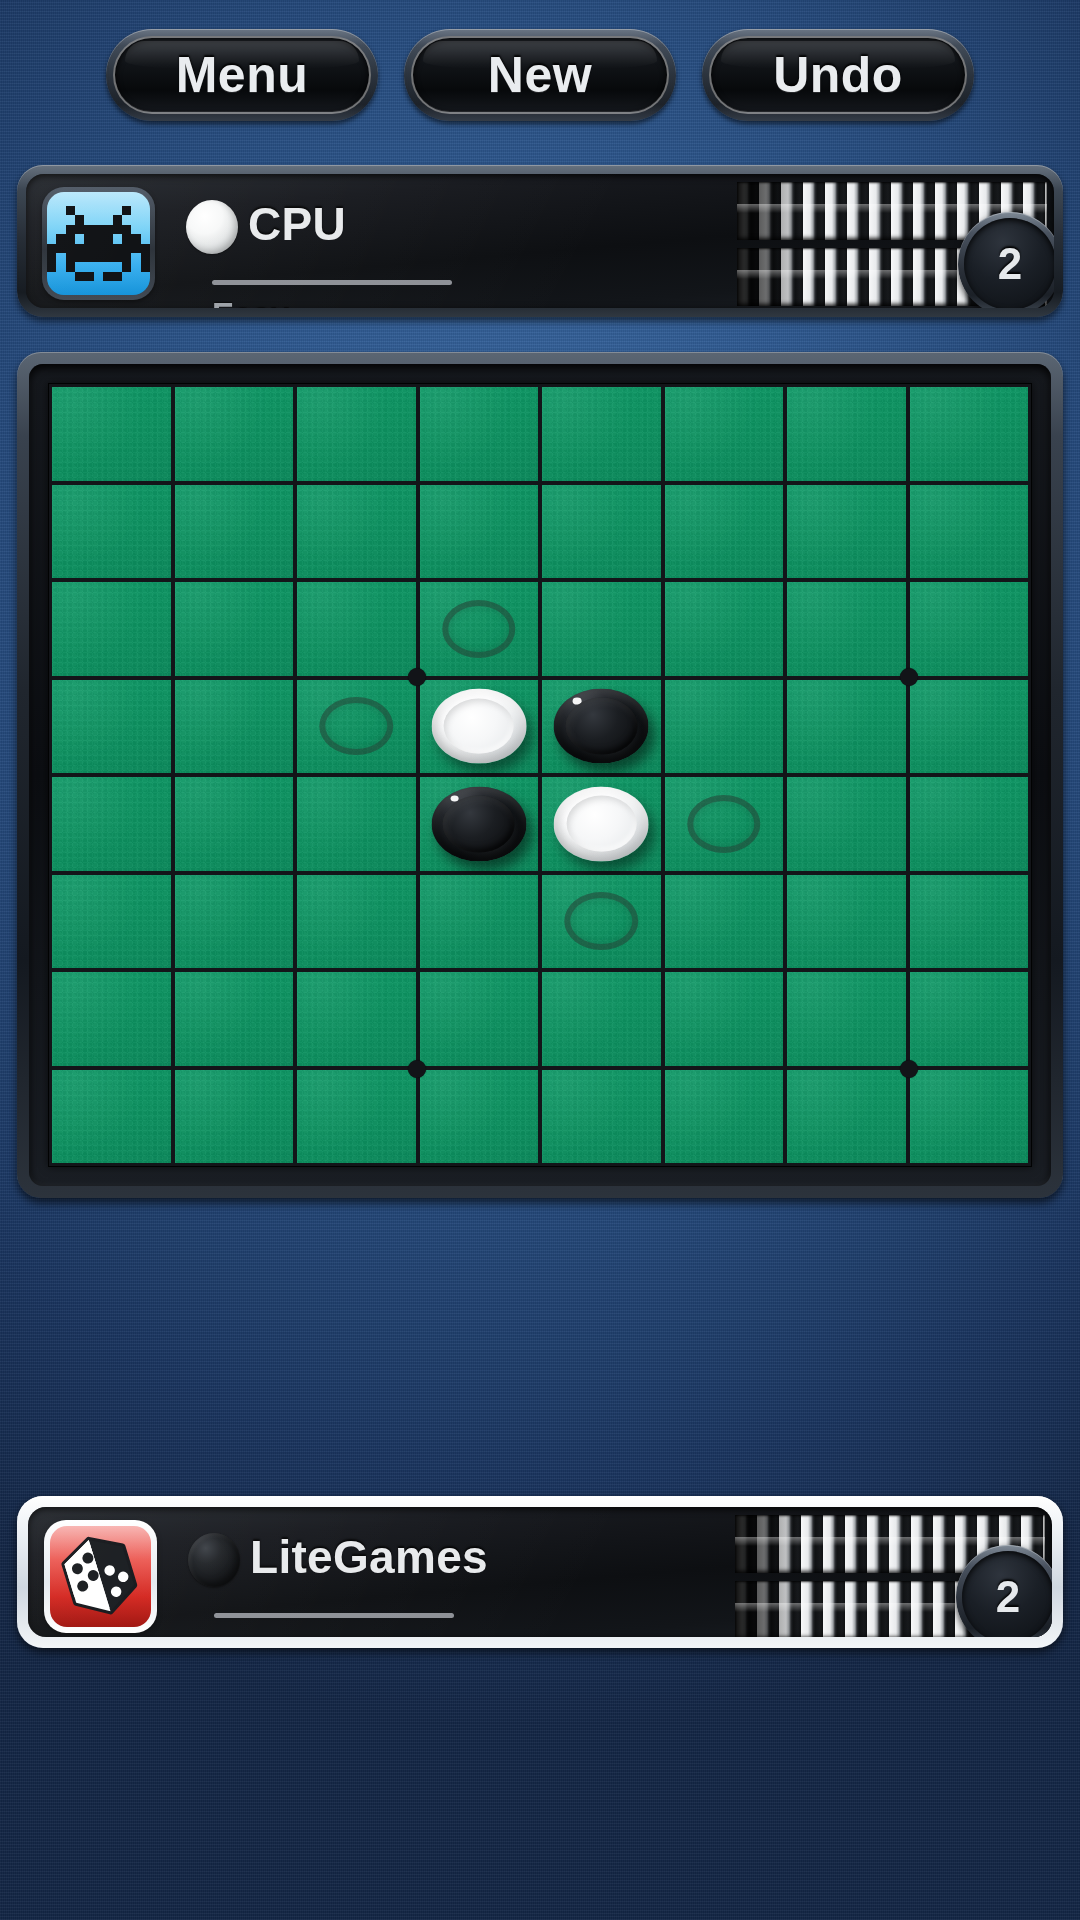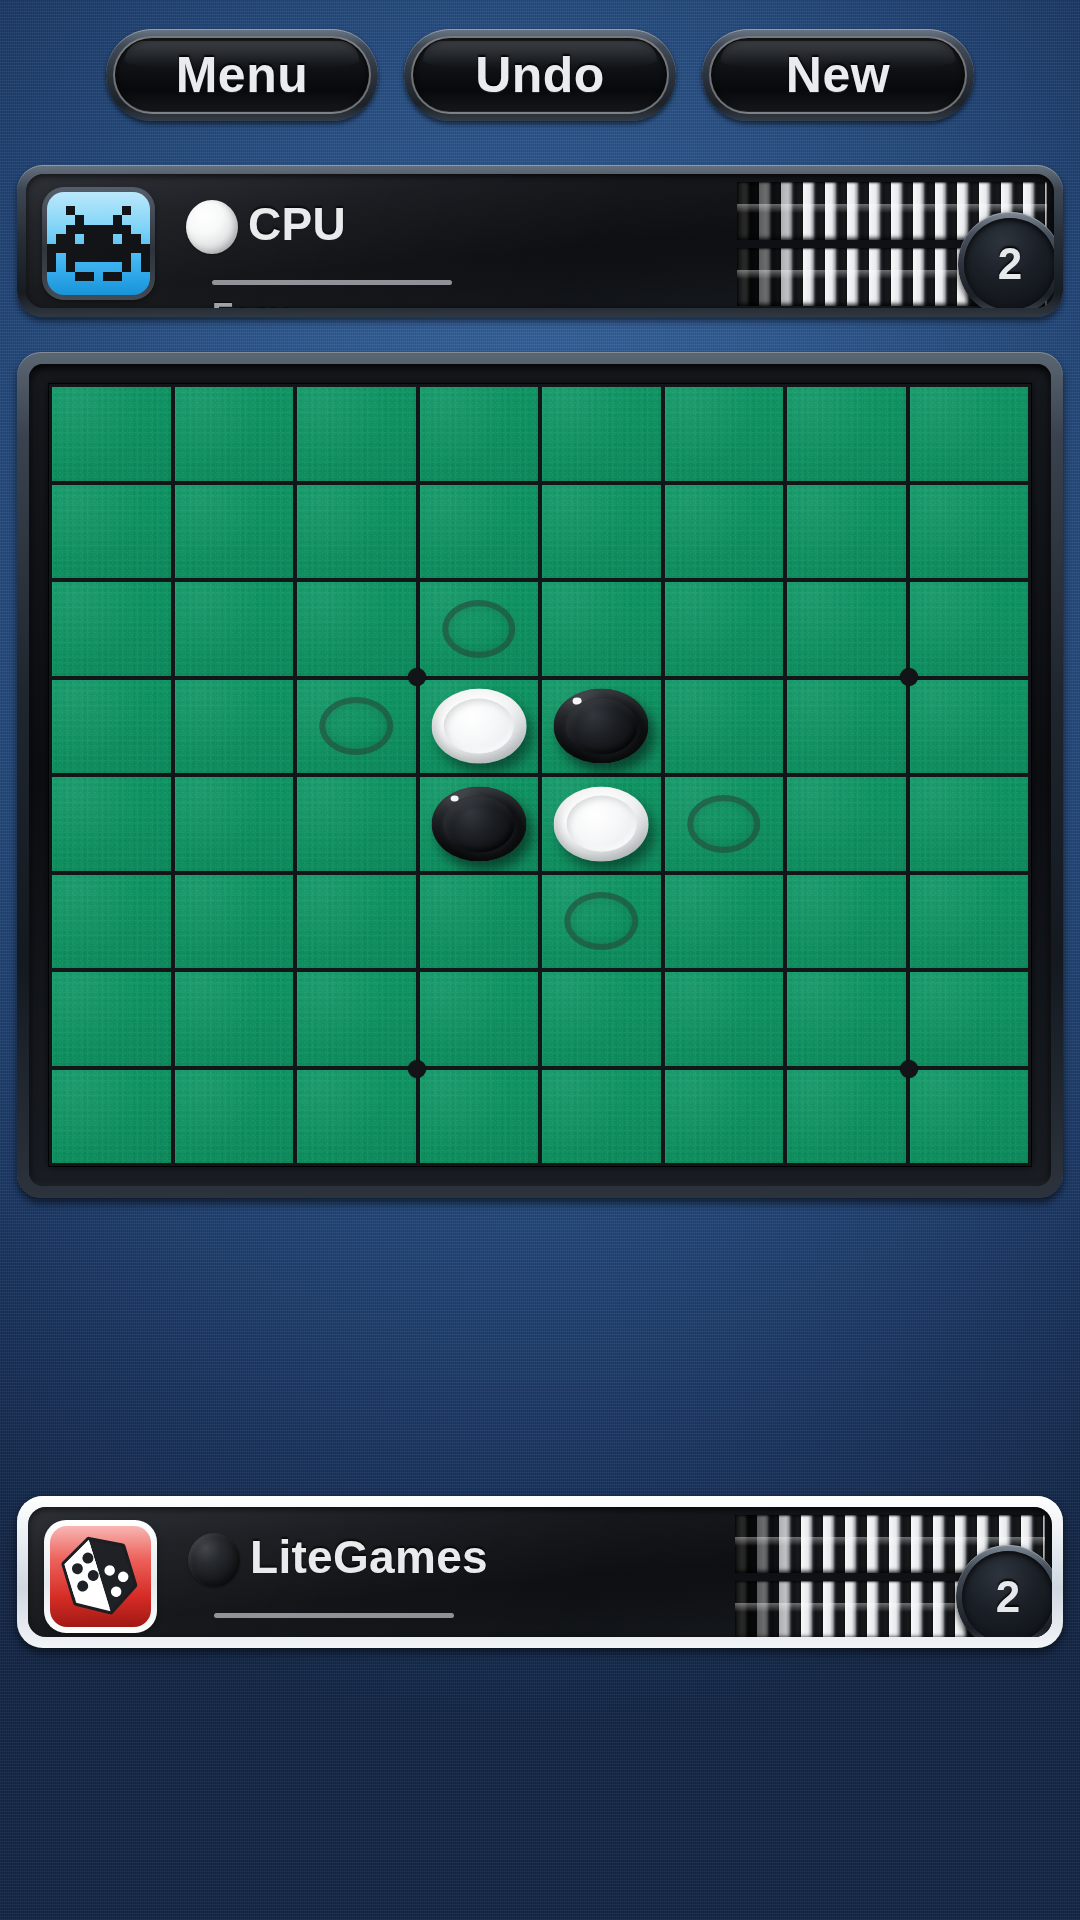--- a/index.html
+++ b/index.html
@@ -223,26 +223,26 @@
 <body>
 
 <div class="topbar">
   <div class="btn">
     <div class="btn-inner">
       <span class="btn-label">Menu</span>
     </div>
   </div>
   <div class="btn">
     <div class="btn-inner">
-      <span class="btn-label">Undo</span>
+      <span class="btn-label">New</span>
     </div>
   </div>
   <div class="btn">
     <div class="btn-inner">
-      <span class="btn-label">New</span>
+      <span class="btn-label">Undo</span>
     </div>
   </div>
 </div>
 
 <div class="panel" id="panel-top">
   <div class="panel-inner">
 
     <div class="avatar">
       <div class="avatar-face blue">
         <svg viewBox="0 0 11 8" shape-rendering="crispEdges" preserveAspectRatio="xMidYMid meet">

